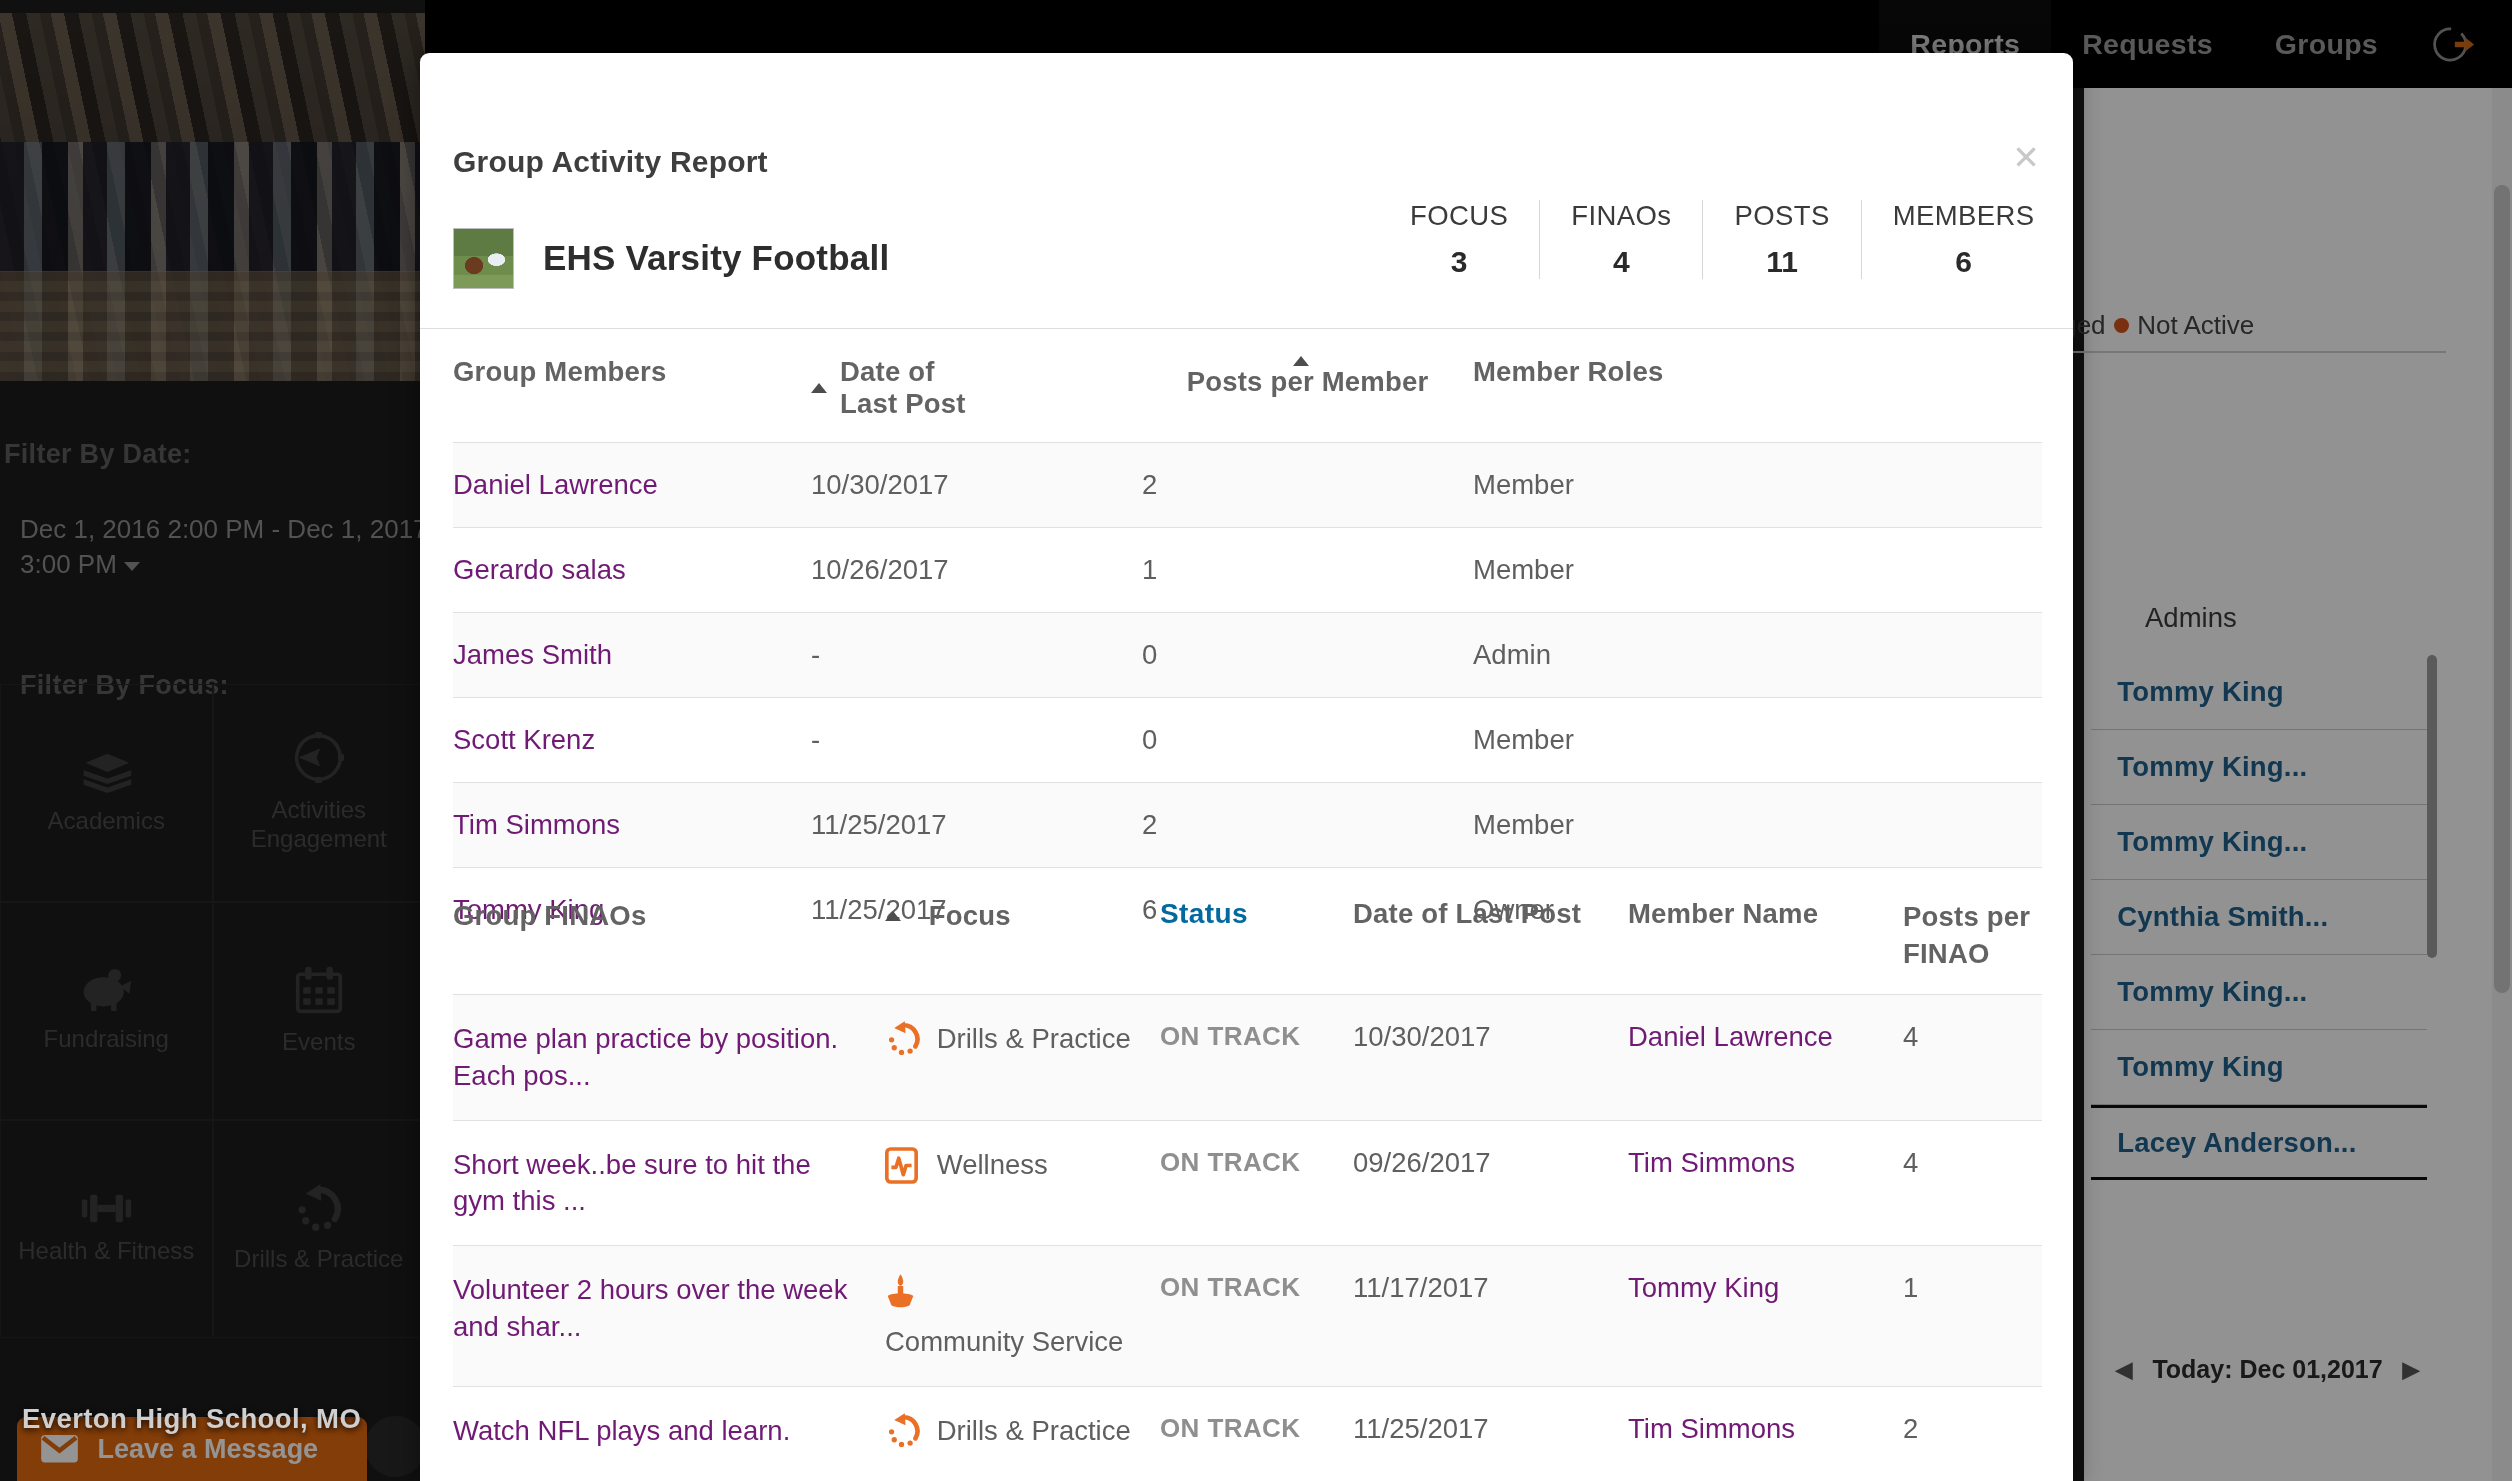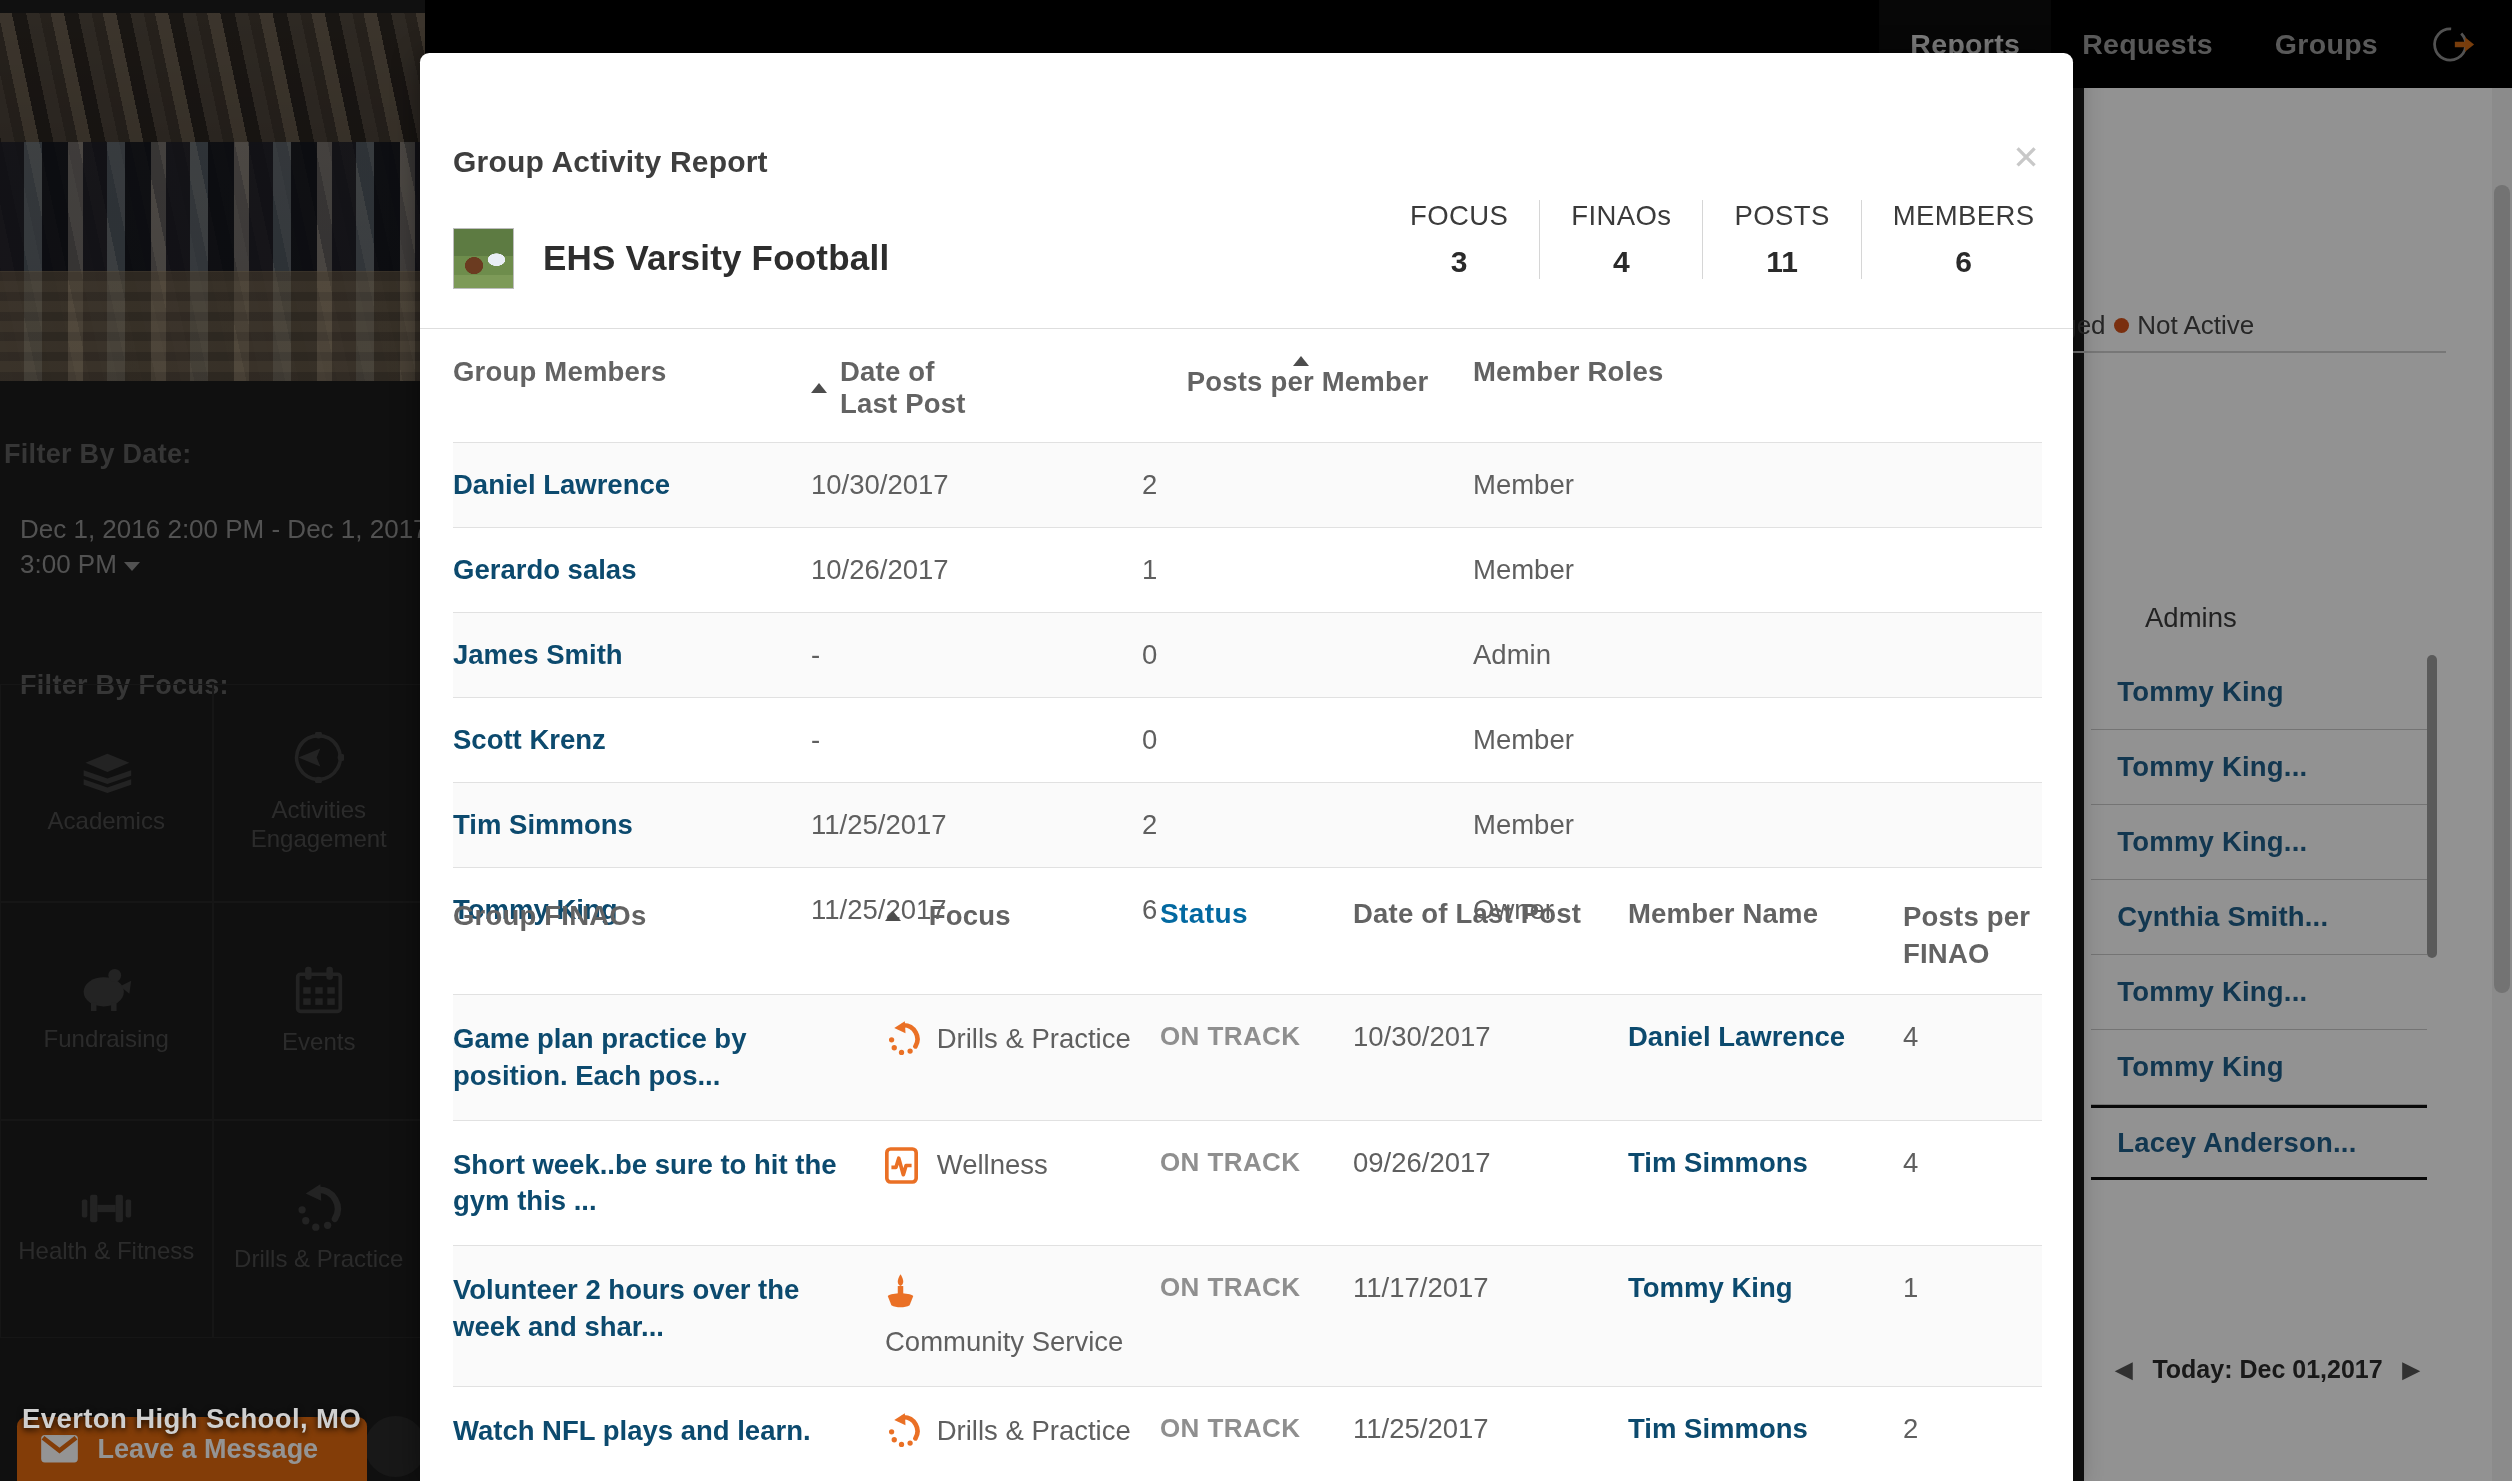--- a/index.html
+++ b/index.html
@@ -183,21 +183,21 @@
     border-left: 8.3px solid transparent; border-right: 8.3px solid transparent;
     border-bottom: 10px solid #4d4d4d; vertical-align: middle;
   }
   .tbl .trow {
     display: flex; align-items: flex-start;
     border-top: 0.9px solid #e1e1e1;
     font-size: 27.5px; color: #5f5f5f;
   }
   .tbl .trow.alt { background: #fafafa; }
   .tbl .trow .cell { padding: 26px 0; }
-  .link { color: #0c4a6e; font-weight: bold; }
+  .link { color: #701a75; }
 
   
   #members-table { top: 303px; }
   #members-table .c0 { width: 358px; }
   #members-table .c1 { width: 170px; }
   #members-table .c2 { width: 331px; flex-direction: column; }
   #members-table .c3 { width: 367px; }
   #members-table .hdr-sort { width: 170px; display: flex; align-items: center; }
 
   

